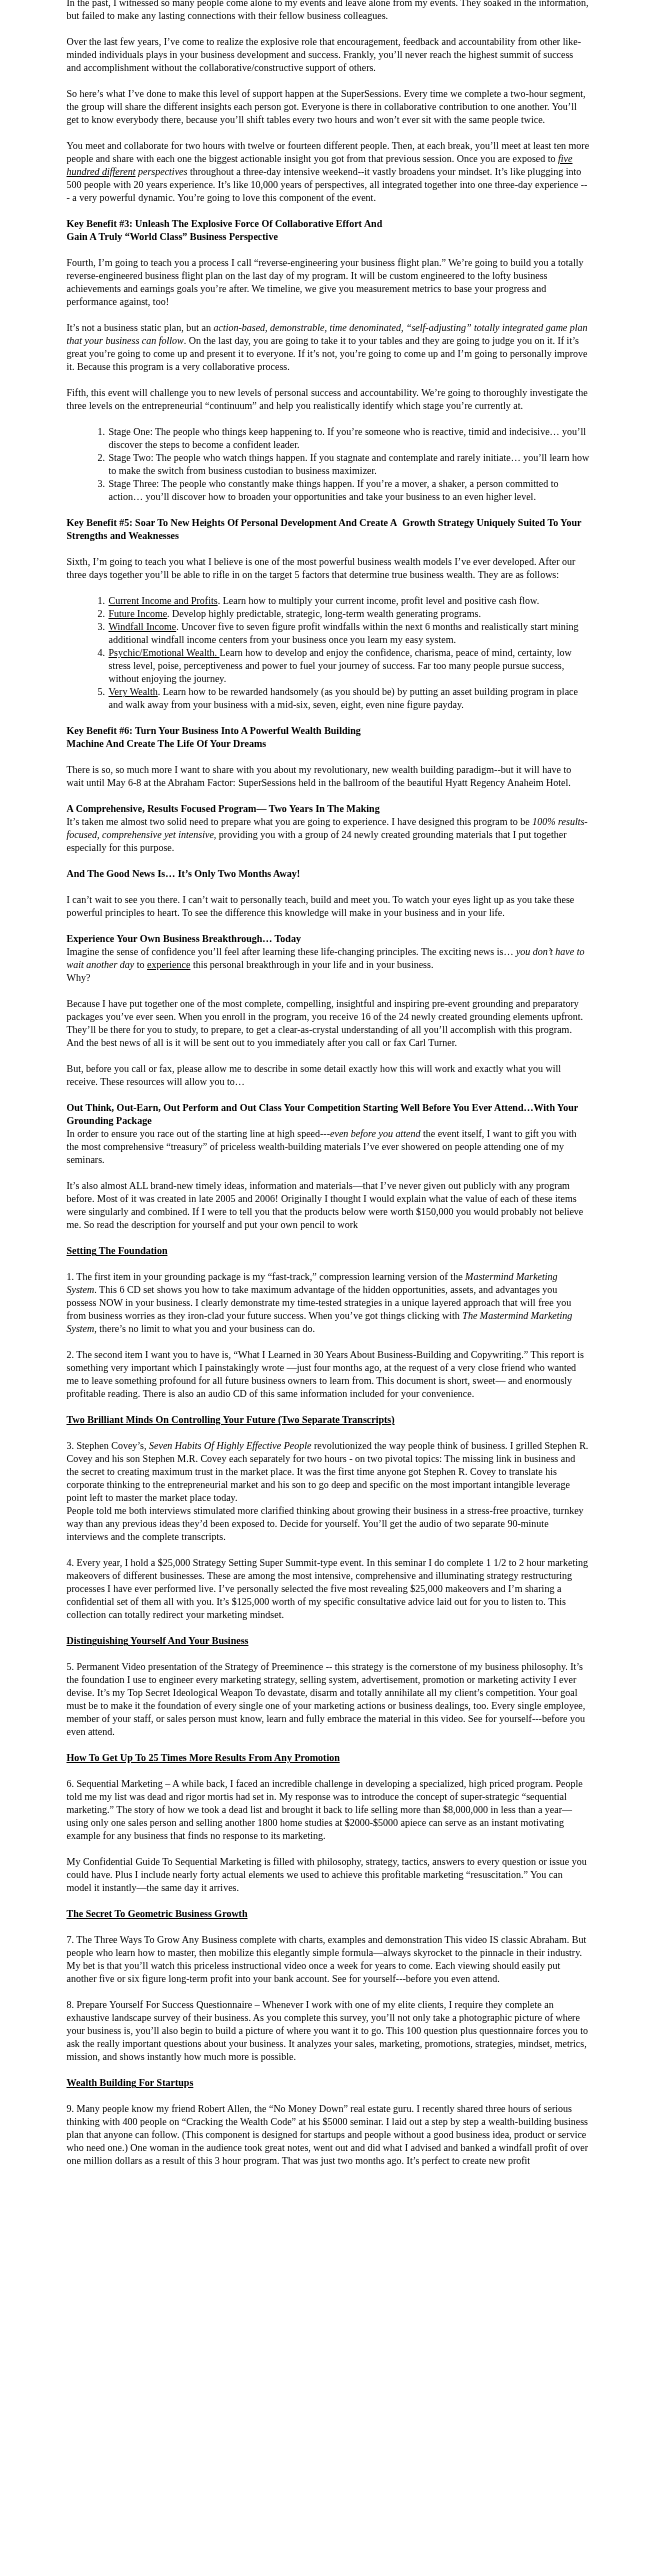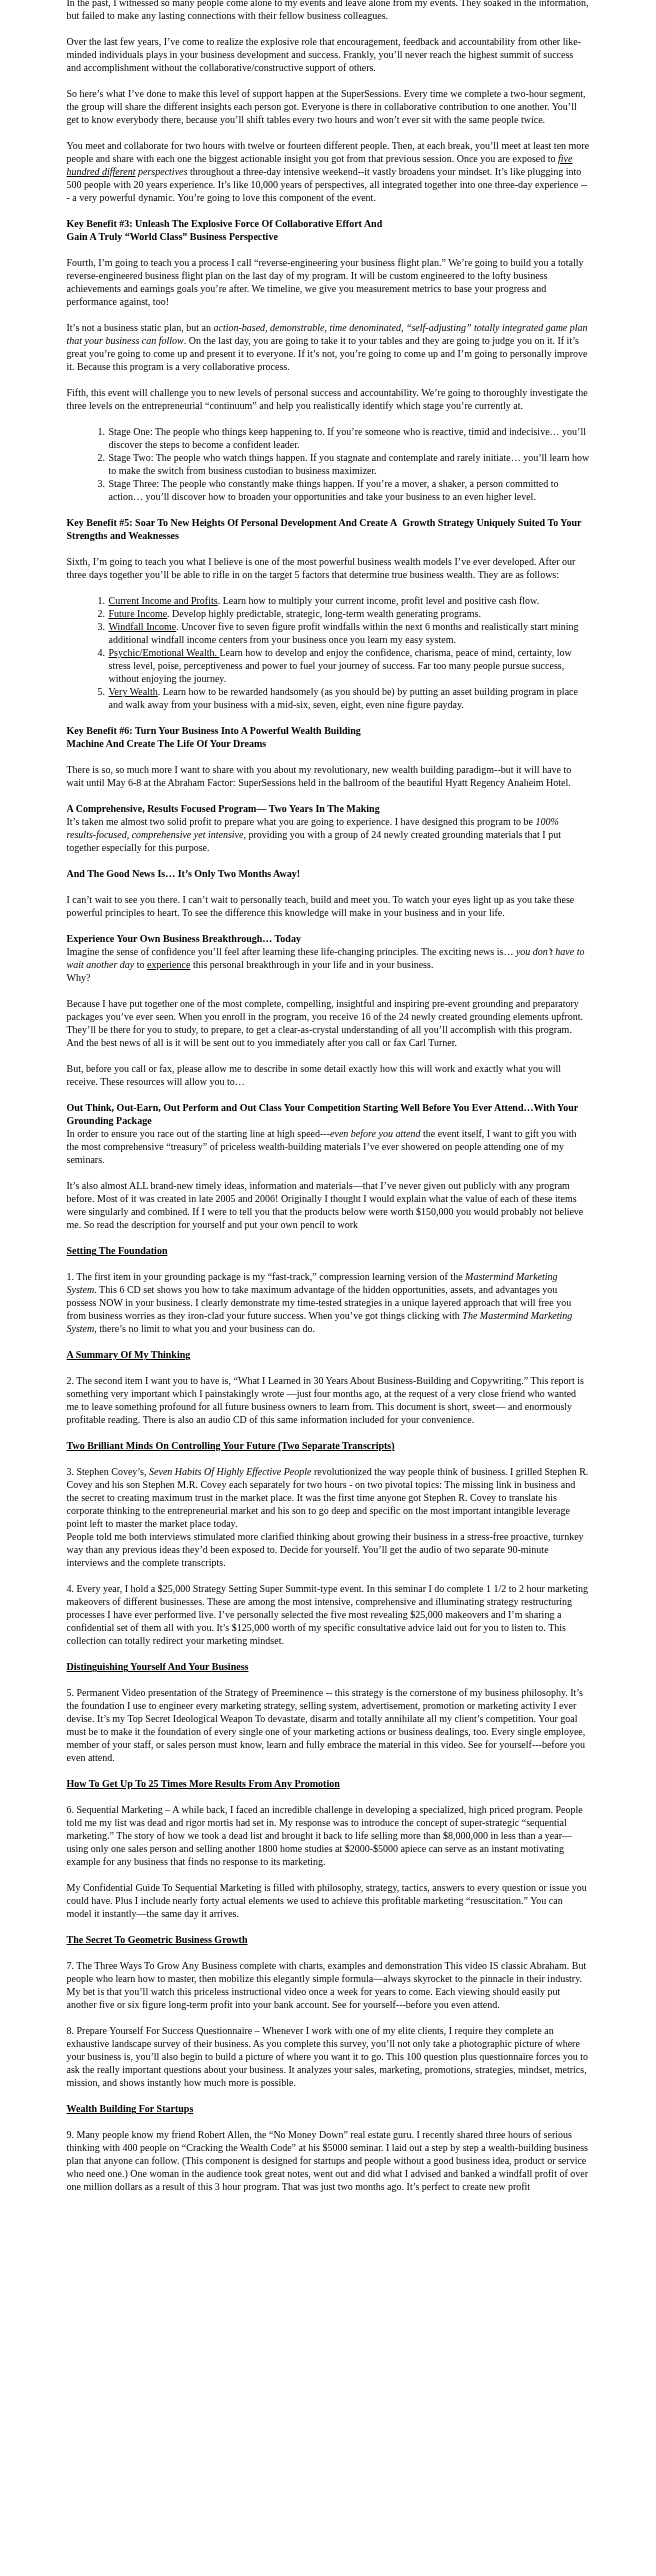--- a/index.html
+++ b/index.html
@@ -56,35 +56,34 @@
       <ol>
         <li><span class="b u">Current Income and Profits</span><span>. Learn how to multiply your current income, profit level and positive cash flow.</span></li>
         <li><span class="b u">Future Income</span><span>. Develop highly predictable, strategic, long-term wealth generating programs.</span></li>
         <li><span class="b u">Windfall Income</span><span>. Uncover five to seven figure profit windfalls within the next 6 months and realistically start mining additional windfall income centers from your business once you learn my easy system.</span></li>
         <li><span class="b u">Psychic/Emotional Wealth. </span><span>Learn how to develop and enjoy the confidence, charisma, peace of mind, certainty, low stress level, poise, perceptiveness and power to fuel your journey of success. Far too many people pursue success, without enjoying the journey.</span></li>
         <li><span class="b u">Very Wealth</span><span>. Learn how to be rewarded handsomely (as you should be) by putting an asset building program in place and walk away from your business with a mid-six, seven, eight, even nine figure payday.</span></li>
       </ol>
       <h2><span>Key Benefit #6: Turn Your Business Into A Powerful Wealth Building</span><br><span>Machine And Create The Life Of Your Dreams</span></h2>
       <p><span>There is so, so much more I want to share with you about my revolutionary, new wealth building paradigm--but </span><span class="b">it will have to wait</span><span> until May 6-8 at the Abraham Factor: SuperSessions held in the ballroom of the beautiful Hyatt Regency Anaheim Hotel.</span></p>
       <h2 class="tight"><span>A Comprehensive, Results Focused Program— Two Years In The Making</span></h2>
-      <p><span>It’s taken me almost </span><span class="b">two solid profit</span><span> to prepare what you are going to experience. I have designed this program to be </span><span class="b i">100% results-focused, comprehensive yet intensive</span><span>, providing you with a group of 24 newly created grounding materials that I put together especially for this purpose.</span></p>
+      <p><span>It’s taken me almost </span><span class="b">two solid need</span><span> to prepare what you are going to experience. I have designed this program to be </span><span class="b i">100% results-focused, comprehensive yet intensive</span><span>, providing you with a group of 24 newly created grounding materials that I put together especially for this purpose.</span></p>
       <h2><span>And The Good News Is… It’s Only Two Months Away!</span></h2>
       <p><span>I can’t wait to </span><span class="b">see you there</span><span>. I can’t wait to personally teach, build and </span><span class="b">meet you</span><span>. To watch your </span><span class="b">eyes light up</span><span> as you take these powerful principles to heart. To see the difference this knowledge will make in your business and in your life.</span></p>
       <h2 class="tight"><span>Experience Your Own Business Breakthrough… Today</span></h2>
       <p class="tight"><span>Imagine the </span><span class="b">sense of confidence</span><span> you’ll feel after learning these life-changing principles. The exciting news is… </span><span class="b i">you don’t have to wait another day</span><span> to </span><span class="u">experience</span><span> this personal breakthrough in your life and in your business.</span></p>
       <p><span>Why?</span></p>
       <p class="tight"><span>Because I have put together one of the </span><span class="b">most complete, compelling, insightful and inspiring pre-event grounding and preparatory packages</span><span> you’ve ever seen. When you enroll in the program, you receive 16 of the 24 newly created grounding elements upfront. They’ll be there for you to study, to prepare, to get a clear-as-crystal understanding of all you’ll accomplish with this program.</span></p>
       <p><span>And the best news of all is it will be </span><span class="b">sent out to you immediately after you call</span><span> or fax Carl Turner.</span></p>
       <p><span>But, before you call or fax, please allow me to describe in some detail exactly how this will work and exactly what you will receive. These resources will allow you to…</span></p>
       <h2 class="tight"><span>Out Think, Out-Earn, Out Perform and Out Class Your Competition Starting Well Before You Ever Attend…With Your Grounding Package</span></h2>
       <p><span>In order to ensure you race out of the starting line at high speed---</span><span class="b i">even before you attend</span><span> the event itself, I want to gift you with the most comprehensive “treasury” of priceless wealth-building materials I’ve ever showered on people attending one of my seminars.</span></p>
       <p><span>It’s also almost ALL brand-new timely ideas, information and materials—that I’ve never given out publicly with any program before. Most of it was created in late 2005 and 2006!  Originally I thought I would explain what the value of each of these items were singularly and combined. If I were to tell you that the products below were worth $150,000 you would probably not believe me. So read the description for yourself and put your own pencil to work</span></p>
       <h2 class="uh"><span>Setting The Foundation</span></h2>
       <p><span class="b">1</span><span>. The first item in your grounding package is my “fast-track,” compression learning version of the </span><span class="b i">Mastermind Marketing System</span><span class="b">. This 6 CD set</span><span> shows you how to take maximum advantage of the hidden opportunities, assets, and advantages you possess NOW in your business. I clearly demonstrate my time-tested strategies in a unique layered approach that will free you from business worries as they iron-clad your future success. When you’ve got things clicking with </span><span class="i">The Mastermind Marketing System</span><span>, there’s no limit to what you and your business can do.</span></p>
-      <h2 class="uh"><span>A Summary Of My Thinking</span></h2>
       <p><span class="b">2</span><span>. The second item I want you to have is, “</span><span class="b">What I Learned in 30 Years About Business-Building and Copywriting</span><span>.” This report is something very important which I painstakingly wrote —just four months ago, at the request of a very close friend who wanted me to leave something profound for all future business owners to learn from. This document is short, sweet— and enormously profitable reading.  There is also an audio CD of this same information included for your convenience.</span></p>
       <h2 class="uh"><span>Two Brilliant Minds On Controlling Your Future (Two Separate Transcripts)</span></h2>
       <p class="tight"><span class="b">3</span><span>. Stephen Covey’s, </span><span class="i">Seven Habits Of Highly Effective People</span><span> revolutionized the way people think of business.  I grilled Stephen R. Covey and his son Stephen M.R. Covey each separately for two hours - on two pivotal topics: The missing link in business and the secret to creating maximum trust in the market place. It was the first time anyone got Stephen R. Covey to translate his corporate thinking to the entrepreneurial market and his son to go deep and specific on the most important intangible leverage point left to master the market place today.</span></p>
       <p><span>People told me both interviews stimulated more clarified thinking about growing their business in a stress-free proactive, turnkey way than any previous ideas they’d been exposed to. Decide for yourself. You’ll get </span><span class="b">the audio of two separate 90-minute interviews and the complete transcripts</span><span>.</span></p>
       <p><span class="b">4</span><span>. Every year, I hold a $25,000 Strategy Setting Super Summit-type event.  In this seminar I do complete 1 1/2 to 2 hour marketing makeovers of different businesses.  These are among the most intensive, comprehensive and illuminating strategy restructuring processes I have ever performed live. I’ve personally selected </span><span class="b">the five most revealing $25,000 makeovers</span><span> and I’m sharing a confidential set of them all with you. It’s $125,000 worth of my specific consultative advice laid out for you to listen to. This collection can totally redirect your marketing mindset.</span></p>
       <h2 class="uh"><span>Distinguishing Yourself And Your Business</span></h2>
       <p><span class="b">5</span><span>. </span><span class="b">Permanent Video presentation of the Strategy of Preeminence</span><span> -- this strategy is the cornerstone of my business philosophy. It’s the foundation I use to engineer every marketing strategy, selling system, advertisement, promotion or marketing activity I ever devise. It’s my Top Secret Ideological Weapon To devastate, disarm and totally annihilate all my client’s competition. Your goal must be to make it the foundation of every single one of your marketing actions or business dealings, too.  Every single employee, member of your staff, or sales person must know, learn and fully embrace the material in this video. See for yourself---before you even attend.</span></p>
       <h2 class="uh"><span>How To Get Up To 25 Times More Results From Any Promotion</span></h2>
       <p><span class="b">6</span><span>. Sequential Marketing – A while back, I faced an incredible challenge in developing a specialized, high priced program.  People told me my list was dead and rigor mortis had set in. My response was to introduce the concept of super-strategic “sequential marketing.”  The story of how we took a dead list and brought it back to life selling more than $8,000,000 in less than a year—using only one sales person and selling another 1800 home studies at $2000-$5000 apiece can serve as an instant motivating example for any business that finds no response to its marketing.</span></p>
       <p><span class="b">My Confidential Guide To Sequential Marketing</span><span> is filled with philosophy, strategy, tactics, answers to every question or issue you could have. Plus I include nearly forty actual elements we used to achieve this profitable marketing “resuscitation.”  You can model it instantly—the same day it arrives.</span></p>

